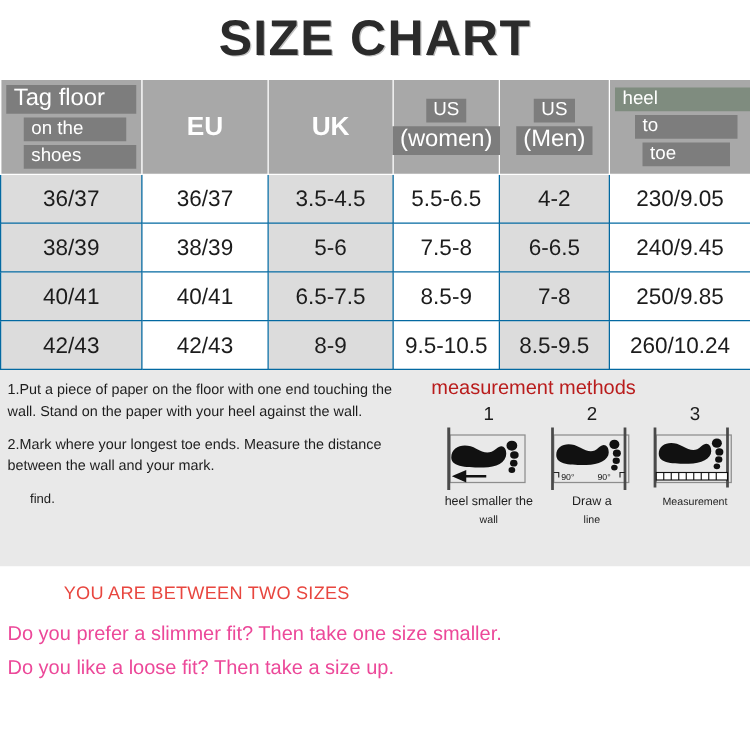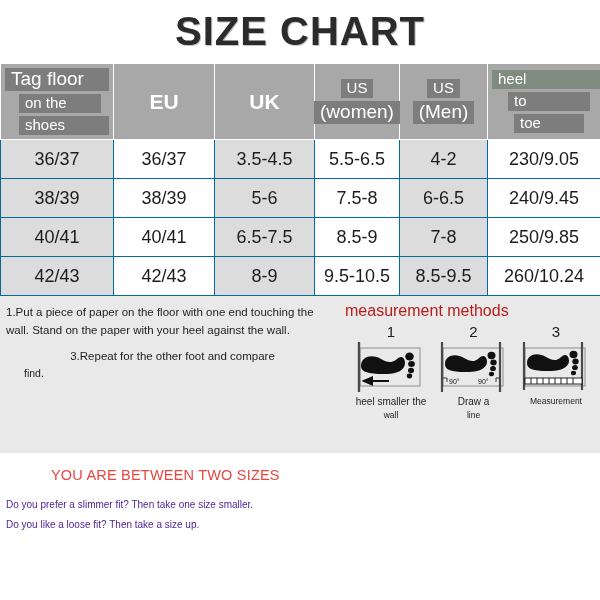--- a/index.html
+++ b/index.html
@@ -156,22 +156,22 @@
     background: #ffffff;
   }
   .between {
     color: #e8463f;
     font-size: 14.5px;
     margin-left: 45px;
     margin-bottom: 16px;
     letter-spacing: 0.2px;
   }
   .qline {
-    font-size: 10px;
-    color: #4c1d95;
+    font-size: 16px;
+    color: #ec4899;
     margin-bottom: 9px;
   }
 </style>
 </head>
 <body>
 
 <div class="title-wrap">
   <div class="title">SIZE CHART</div>
 </div>
 
@@ -249,21 +249,21 @@
       <td class="shade">8.5-9.5</td>
       <td class="plain">260/10.24</td>
     </tr>
   </tbody>
 </table>
 
 <div class="instr-panel">
 
   <div class="instr-left">
     <p>1.Put a piece of paper on the floor with one end touching the wall. Stand on the paper with your heel against the wall.</p>
-    <p class="indent1">3.Repeat for the other foot and compare</p>
+    <p>2.Mark where your longest toe ends. Measure the distance between the wall and your mark.</p>
     <p class="find">find.</p>
   </div>
 
   <div class="instr-right">
     <div class="mm-title">measurement methods</div>
 
     <div class="diagrams">
 
       <div class="diagram">
         <div class="diag-num">1</div>

